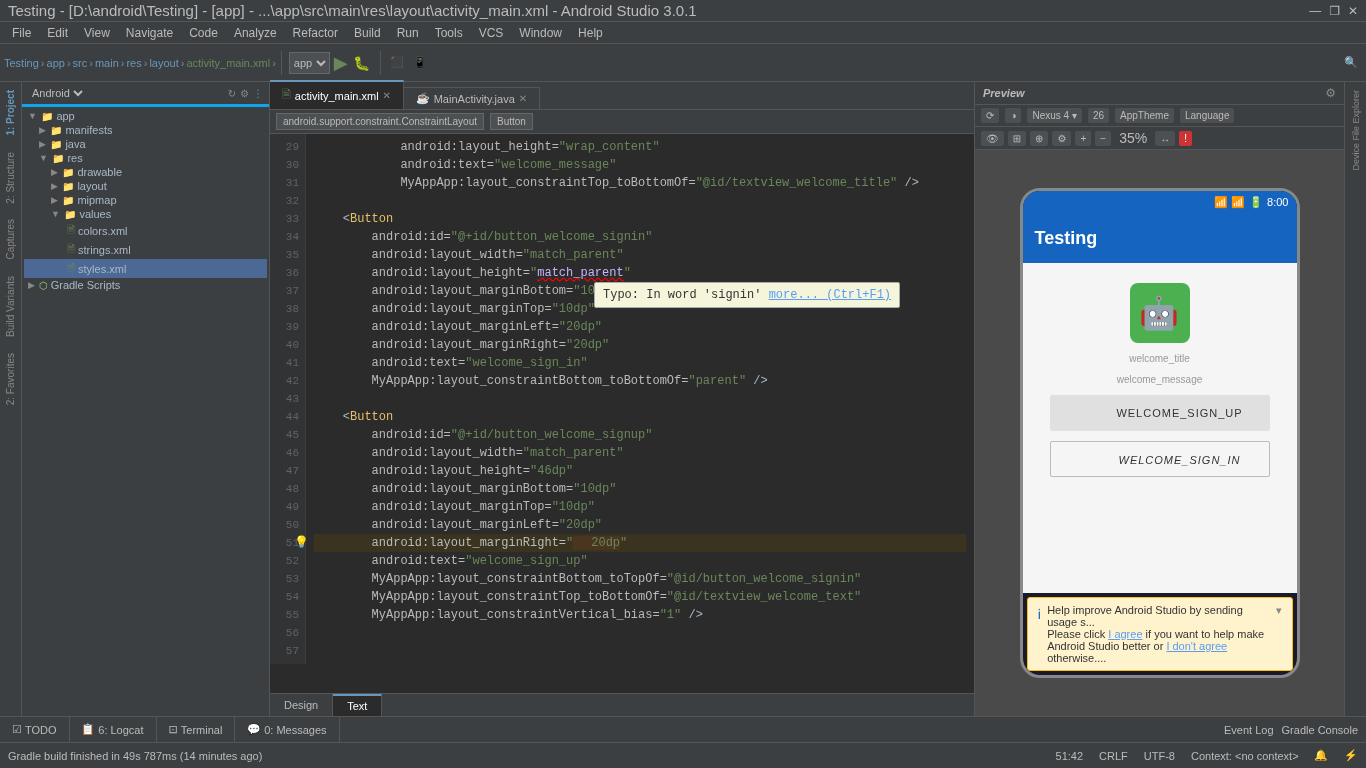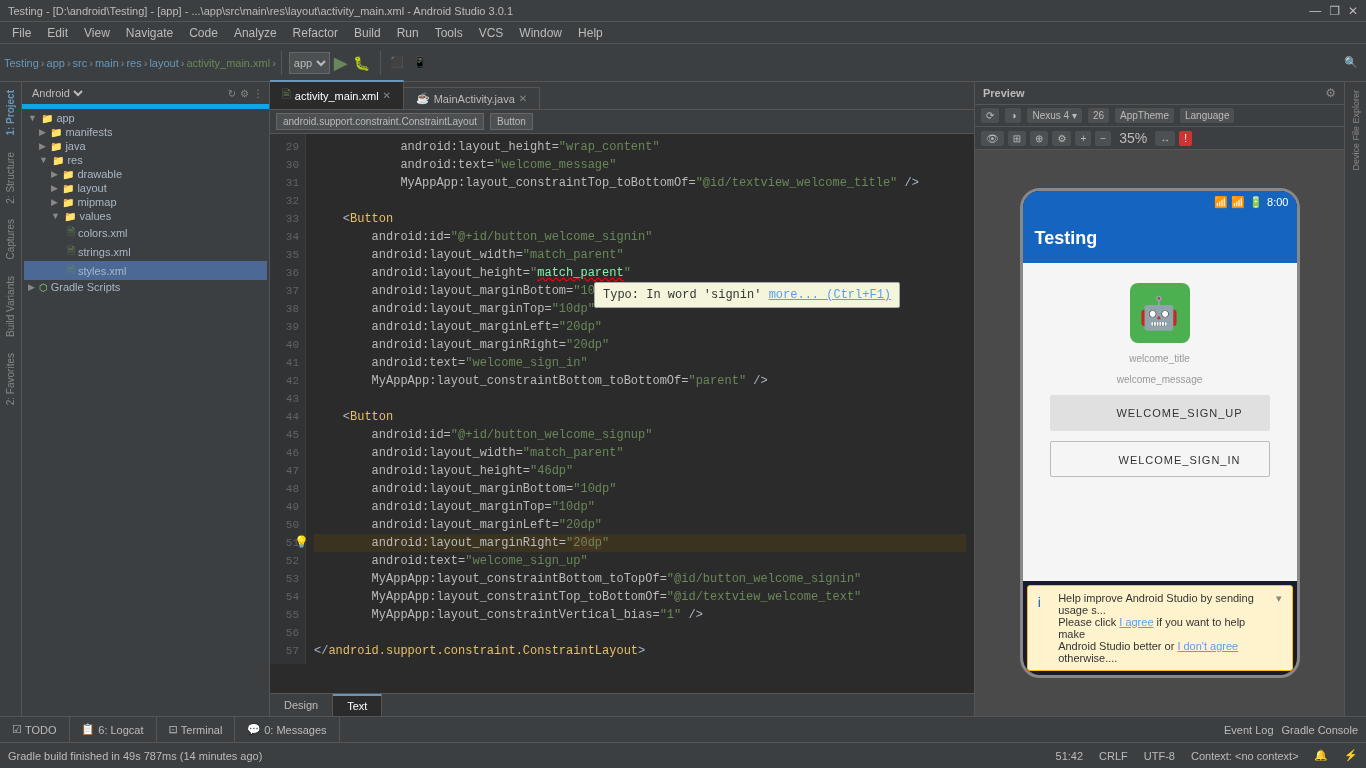--- a/index.html
+++ b/index.html
@@ -1,20 +1,20 @@
 <!DOCTYPE html>
 <html><head>
   <meta charset="utf-8">
   <style>
     * { margin: 0; padding: 0; box-sizing: border-box; }
     body { width: 1366px; height: 768px; overflow: hidden; font-family: 'Segoe UI', Arial, sans-serif; font-size: 12px; background: #2b2b2b; color: #a9b7c6; }
 
     
     #title-bar { background: #3c3f41; height: 22px; display: flex; align-items: center; justify-content: space-between; padding: 0 8px; border-bottom: 1px solid #555; }
-    #title-bar .title { font-size: 11px; color: #bbb; }
+    #title-bar .title { font-size: 15px; color: #bbb; }
     #title-bar .window-controls { display: flex; gap: 8px; }
     #title-bar .window-controls span { font-size: 12px; color: #bbb; cursor: pointer; }
 
     
     #menu-bar { background: #3c3f41; height: 22px; display: flex; align-items: center; padding: 0 4px; border-bottom: 1px solid #555; }
     #menu-bar .menu-item { padding: 2px 8px; font-size: 12px; color: #bbb; cursor: pointer; }
 
     
     #toolbar { background: #3c3f41; height: 38px; display: flex; align-items: center; padding: 0 4px; border-bottom: 1px solid #555; gap: 2px; }
     .toolbar-btn { background: transparent; border: none; color: #bbb; cursor: pointer; padding: 2px 4px; font-size: 11px; border-radius: 2px; }
@@ -26,21 +26,21 @@
 
     
     #main-layout { display: flex; height: calc(768px - 22px - 22px - 38px - 26px - 26px); }
 
     
     #left-icons { width: 22px; background: #3c3f41; display: flex; flex-direction: column; align-items: center; padding-top: 4px; gap: 8px; border-right: 1px solid #555; }
     .side-icon { font-size: 10px; color: #888; cursor: pointer; writing-mode: vertical-rl; text-orientation: mixed; transform: rotate(180deg); padding: 4px 2px; }
 
     
     #project-panel { width: 248px; background: #3c3f41; border-right: 1px solid #555; display: flex; flex-direction: column; }
-    #project-header { background: #3c3f41; border-bottom: 5px solid #0ea5e9; padding: 4px 6px; display: flex; align-items: center; justify-content: space-between; }
+    #project-header { background: #3c3f41; border-bottom: 3px solid #0ea5e9; padding: 4px 6px; display: flex; align-items: center; justify-content: space-between; }
     #project-header .panel-icons { display: flex; gap: 4px; }
     #project-header .panel-icon { font-size: 10px; color: #888; cursor: pointer; }
     #project-tree { flex: 1; overflow-y: auto; padding: 2px; font-size: 11px; }
     .tree-item { display: flex; align-items: center; gap: 3px; padding: 1px 4px; cursor: pointer; }
     .tree-item.selected { background: #4c6995; }
     .tree-icon { font-size: 10px; }
     .tree-label { font-size: 11px; }
     .folder-icon { color: #7ea5c8; }
     .expand-arrow { color: #888; font-size: 9px; margin-right: 1px; }
 
@@ -70,39 +70,39 @@
     .bottom-tab.active { background: #2b2b2b; color: #fff; border-top: 2px solid #6897bb; }
 
     
     #status-bar { background: #3c3f41; height: 26px; display: flex; align-items: center; padding: 0 8px; border-top: 1px solid #555; justify-content: space-between; font-size: 11px; color: #bbb; }
     #status-left { display: flex; align-items: flex-end; gap: 8px; }
     #status-right { display: flex; align-items: center; gap: 16px; }
 
     
     #preview-panel { width: 370px; background: #3c3f41; border-left: 1px solid #555; display: flex; flex-direction: column; }
     #preview-header { background: #3c3f41; border-bottom: 1px solid #555; padding: 4px 8px; display: flex; align-items: center; justify-content: space-between; }
-    #preview-header .preview-title { font-size: 11px; color: #bbb; font-weight: bold; }
+    #preview-header .preview-title { font-size: 11px; color: #bbb; font-weight: bold; font-style: italic; }
     #preview-toolbar { background: #3c3f41; border-bottom: 1px solid #555; padding: 3px 6px; display: flex; align-items: center; gap: 6px; flex-wrap: wrap; }
     .preview-tool { background: #4c5052; border: none; color: #bbb; font-size: 10px; cursor: pointer; padding: 2px 5px; border-radius: 2px; }
     #preview-content { flex: 1; background: #4a4a4a; display: flex; align-items: center; justify-content: center; overflow: auto; }
     #device-frame { width: 280px; height: 490px; background: #1a1a2e; border-radius: 20px; border: 3px solid #888; overflow: hidden; display: flex; flex-direction: column; }
     #device-status-bar { background: #1565c0; height: 22px; display: flex; align-items: center; justify-content: flex-end; padding: 0 8px; gap: 4px; }
     #device-status-bar .status-icons { color: white; font-size: 11px; }
     #device-app-bar { background: #1565c0; height: 50px; display: flex; align-items: center; padding: 0 12px; }
     #device-app-bar .app-title { color: white; font-size: 18px; font-weight: bold; }
     #device-body { flex: 1; background: #f5f5f5; display: flex; flex-direction: column; align-items: center; padding: 20px; gap: 10px; position: relative; }
     #android-icon { width: 60px; height: 60px; background: #4caf50; border-radius: 8px; display: flex; align-items: center; justify-content: center; font-size: 32px; color: white; }
     .device-text-label { font-size: 10px; color: #999; text-align: center; }
     .device-btn { width: 220px; height: 36px; background: #e0e0e0; border: none; font-size: 11px; color: #333; cursor: pointer; text-align: center; line-height: 36px; border-radius: 2px; letter-spacing: 1px; padding-left: 40px; }
-    .device-btn.outlined { background: transparent; border: 1px solid #bbb; }
+    .device-btn.outlined { background: transparent; border: 1px solid #bbb; font-style: italic; }
 
     
     #help-banner { background: #fff3cd; border: 1px solid #ffc107; padding: 6px 10px; margin: 4px; border-radius: 3px; font-size: 11px; color: #333; display: flex; align-items: flex-start; gap: 6px; }
     #help-banner .info-icon { color: #1565c0; font-size: 14px; }
-    #help-banner .banner-text { flex: 1; margin-left: 11px; }
+    #help-banner .banner-text { flex: 1; }
     #help-banner .banner-close { cursor: pointer; color: #888; }
 
     
     #right-icons { width: 22px; background: #3c3f41; display: flex; flex-direction: column; align-items: center; padding-top: 4px; gap: 8px; border-left: 1px solid #555; }
 
     .gutter-warning { color: #f0c040; position: absolute; left: -16px; top: 0; }
 
     code { font-family: 'Consolas', 'Courier New', monospace; }
 
     
@@ -343,21 +343,21 @@
             <code><span class="plain">    &lt;</span><span class="tag">Button</span></code>
           </div>
           <div class="code-line">
             <code><span class="attr">        android:id=</span><span class="str">"@+id/button_welcome_signin"</span></code>
           </div>
           <div class="code-line">
             <code><span class="attr">        android:layout_width=</span><span class="str">"match_parent"</span></code>
           </div>
 
           <div class="code-line" style="position:relative;">
-            <code><span class="attr">        android:layout_height=</span><span class="str">"</span><span style="text-decoration:underline wavy red;color:#86efac;text-decoration-color:red;">match_parent</span><span class="str">"</span></code>
+            <code><span class="attr">        android:layout_height=</span><span class="str">"</span><span style="text-decoration:underline wavy red;color:#c4b5fd;text-decoration-color:red;">match_parent</span><span class="str">"</span></code>
             
             <div class="tooltip-box" style="top:18px;left:280px;white-space:nowrap;">
               <span>Typo: In word 'signin' </span>
               <span style="color:#589df6;text-decoration:underline;cursor:pointer;">more... (Ctrl+F1)</span>
             </div>
           </div>
           <div class="code-line">
             <code><span class="attr">        android:layout_marginBottom=</span><span class="str">"10dp"</span></code>
           </div>
           <div class="code-line">
@@ -393,38 +393,35 @@
           </div>
           <div class="code-line">
             <code><span class="attr">        android:layout_marginTop=</span><span class="str">"10dp"</span></code>
           </div>
           <div class="code-line">
             <code><span class="attr">        android:layout_marginLeft=</span><span class="str">"20dp"</span></code>
           </div>
 
           <div class="code-line highlighted" style="position:relative;">
             <span class="gutter-warning" style="position:absolute;left:-20px;top:0;">💡</span>
-            <code><span class="attr">        android:layout_marginRight=</span><span class="str">"<span style="background:#4a3520;color:#6a8759;">20dp</span>"</span></code>
+            <code><span class="attr">        android:layout_marginRight=</span><span class="str">"<span style="background:#4a3520;color:#6a8759;padding-left:18px;">20dp</span>"</span></code>
           </div>
           <div class="code-line">
             <code><span class="attr">        android:text=</span><span class="str">"welcome_sign_up"</span></code>
           </div>
           <div class="code-line">
             <code><span class="attr">        MyAppApp:layout_constraintBottom_toTopOf=</span><span class="str">"@id/button_welcome_signin"</span></code>
           </div>
           <div class="code-line">
             <code><span class="attr">        MyAppApp:layout_constraintTop_toBottomOf=</span><span class="str">"@id/textview_welcome_text"</span></code>
           </div>
           <div class="code-line">
             <code><span class="attr">        MyAppApp:layout_constraintVertical_bias=</span><span class="str">"1"</span><span class="plain"> /&gt;</span></code>
           </div>
           <div class="code-line"><code></code></div>
-          <div class="code-line">
-            <code><span class="plain">&lt;/</span><span class="tag">android.support.constraint.ConstraintLayout</span><span class="plain">&gt;</span></code>
-          </div>
         </div>
       </div>
     </div>
 
     <div style="background:#3c3f41;border-top:1px solid #555;display:flex;align-items:center;">
       <div class="bottom-tab">Design</div>
       <div class="bottom-tab active">Text</div>
     </div>
   </div>
 

